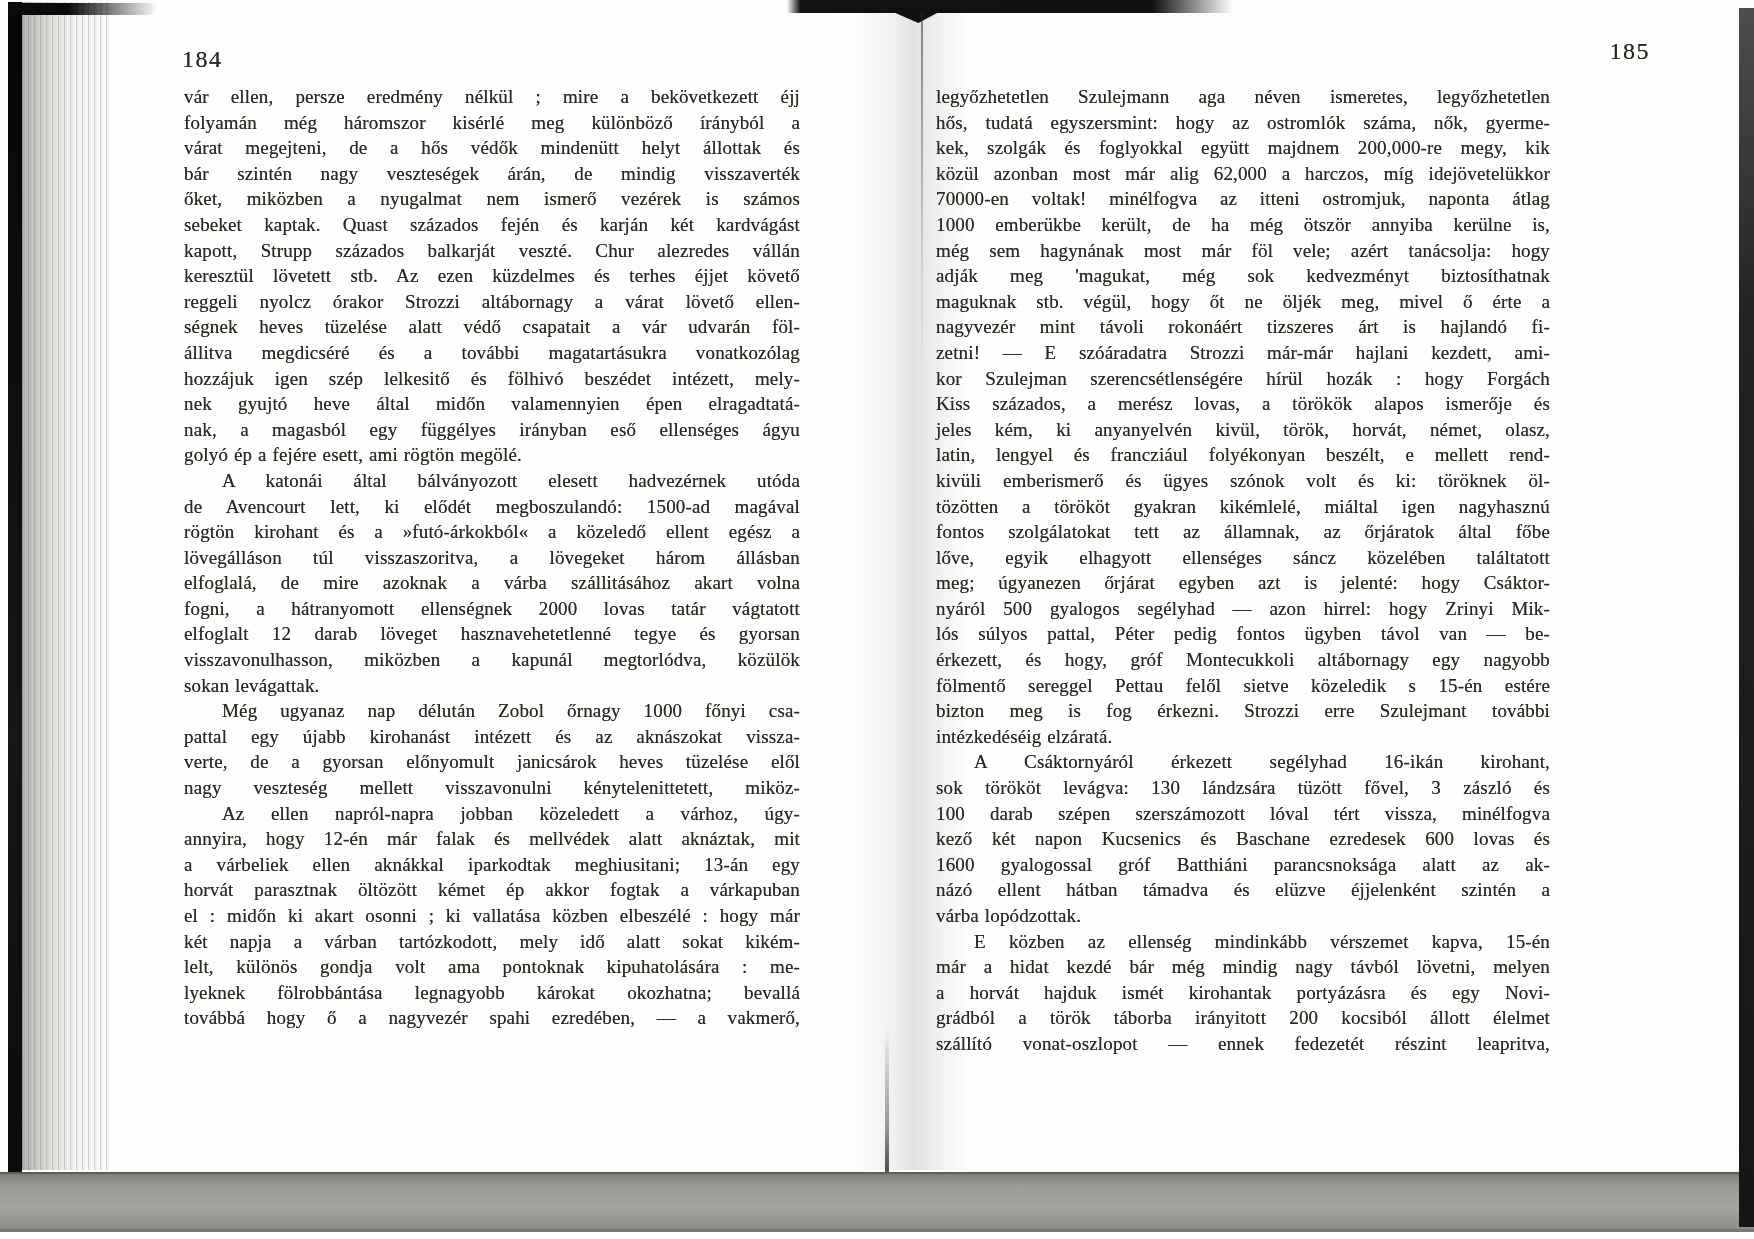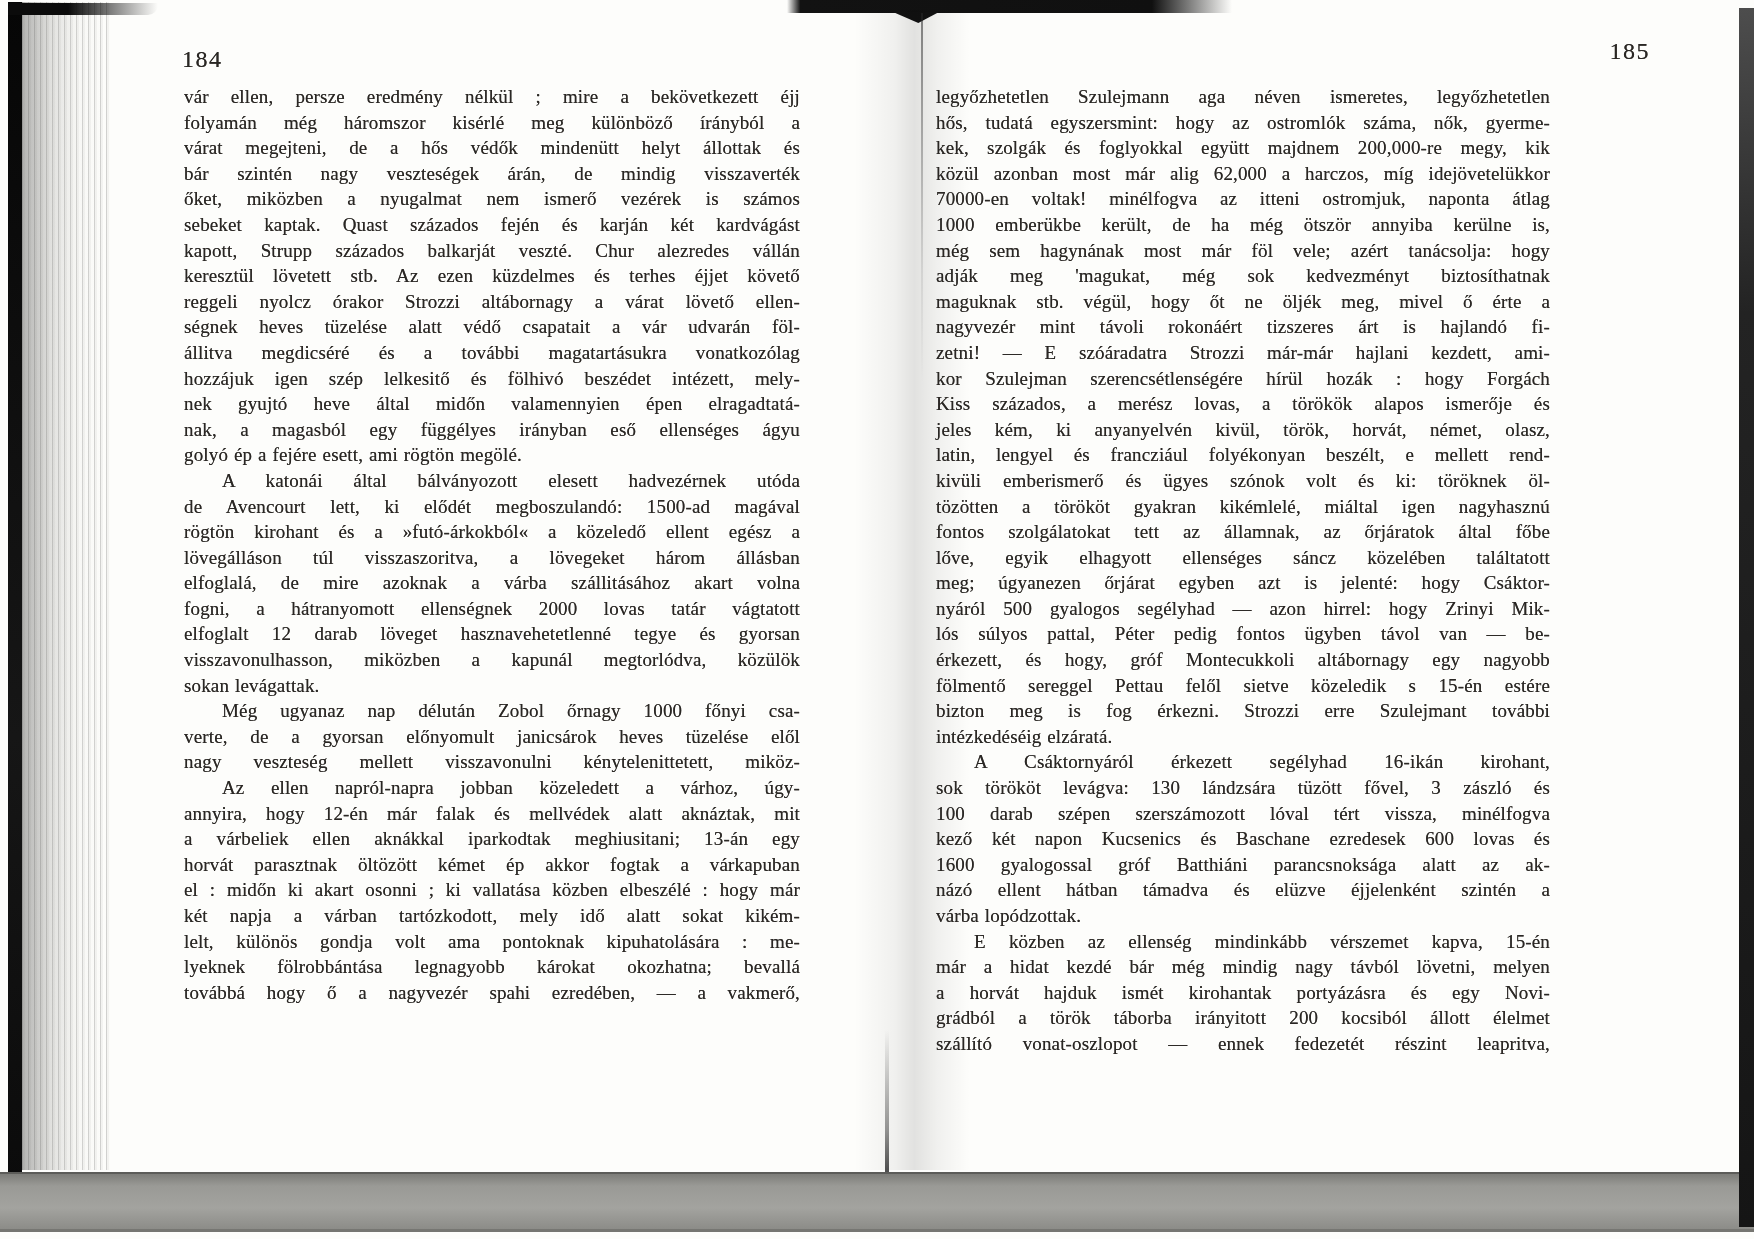--- a/index.html
+++ b/index.html
@@ -127,20 +127,21 @@
       <div class="line indent">A katonái által bálványozott elesett hadvezérnek utóda</div>
       <div class="line">de Avencourt lett, ki elődét megboszulandó: 1500-ad magával</div>
       <div class="line">rögtön kirohant és a »futó-árkokból« a közeledő ellent egész a</div>
       <div class="line">lövegálláson túl visszaszoritva, a lövegeket három állásban</div>
       <div class="line">elfoglalá, de mire azoknak a várba szállitásához akart volna</div>
       <div class="line">fogni, a hátranyomott ellenségnek 2000 lovas tatár vágtatott</div>
       <div class="line">elfoglalt 12 darab löveget hasznavehetetlenné tegye és gyorsan</div>
       <div class="line">visszavonulhasson, miközben a kapunál megtorlódva, közülök</div>
       <div class="line para-end">sokan levágattak.</div>
       <div class="line indent">Még ugyanaz nap délután Zobol őrnagy 1000 főnyi csa-</div>
+      <div class="line">pattal egy újabb kirohanást intézett és az aknászokat vissza-</div>
       <div class="line">verte, de a gyorsan előnyomult janicsárok heves tüzelése elől</div>
       <div class="line">nagy veszteség mellett visszavonulni kénytelenittetett, miköz-</div>
       <div class="line indent">Az ellen napról-napra jobban közeledett a várhoz, úgy-</div>
       <div class="line">annyira, hogy 12-én már falak és mellvédek alatt aknáztak, mit</div>
       <div class="line">a várbeliek ellen aknákkal iparkodtak meghiusitani; 13-án egy</div>
       <div class="line">horvát parasztnak öltözött kémet ép akkor fogtak a várkapuban</div>
       <div class="line">el : midőn ki akart osonni ; ki vallatása közben elbeszélé : hogy már</div>
       <div class="line">két napja a várban tartózkodott, mely idő alatt sokat kikém-</div>
       <div class="line">lelt, különös gondja volt ama pontoknak kipuhatolására : me-</div>
       <div class="line">lyeknek fölrobbántása legnagyobb károkat okozhatna; bevallá</div>

